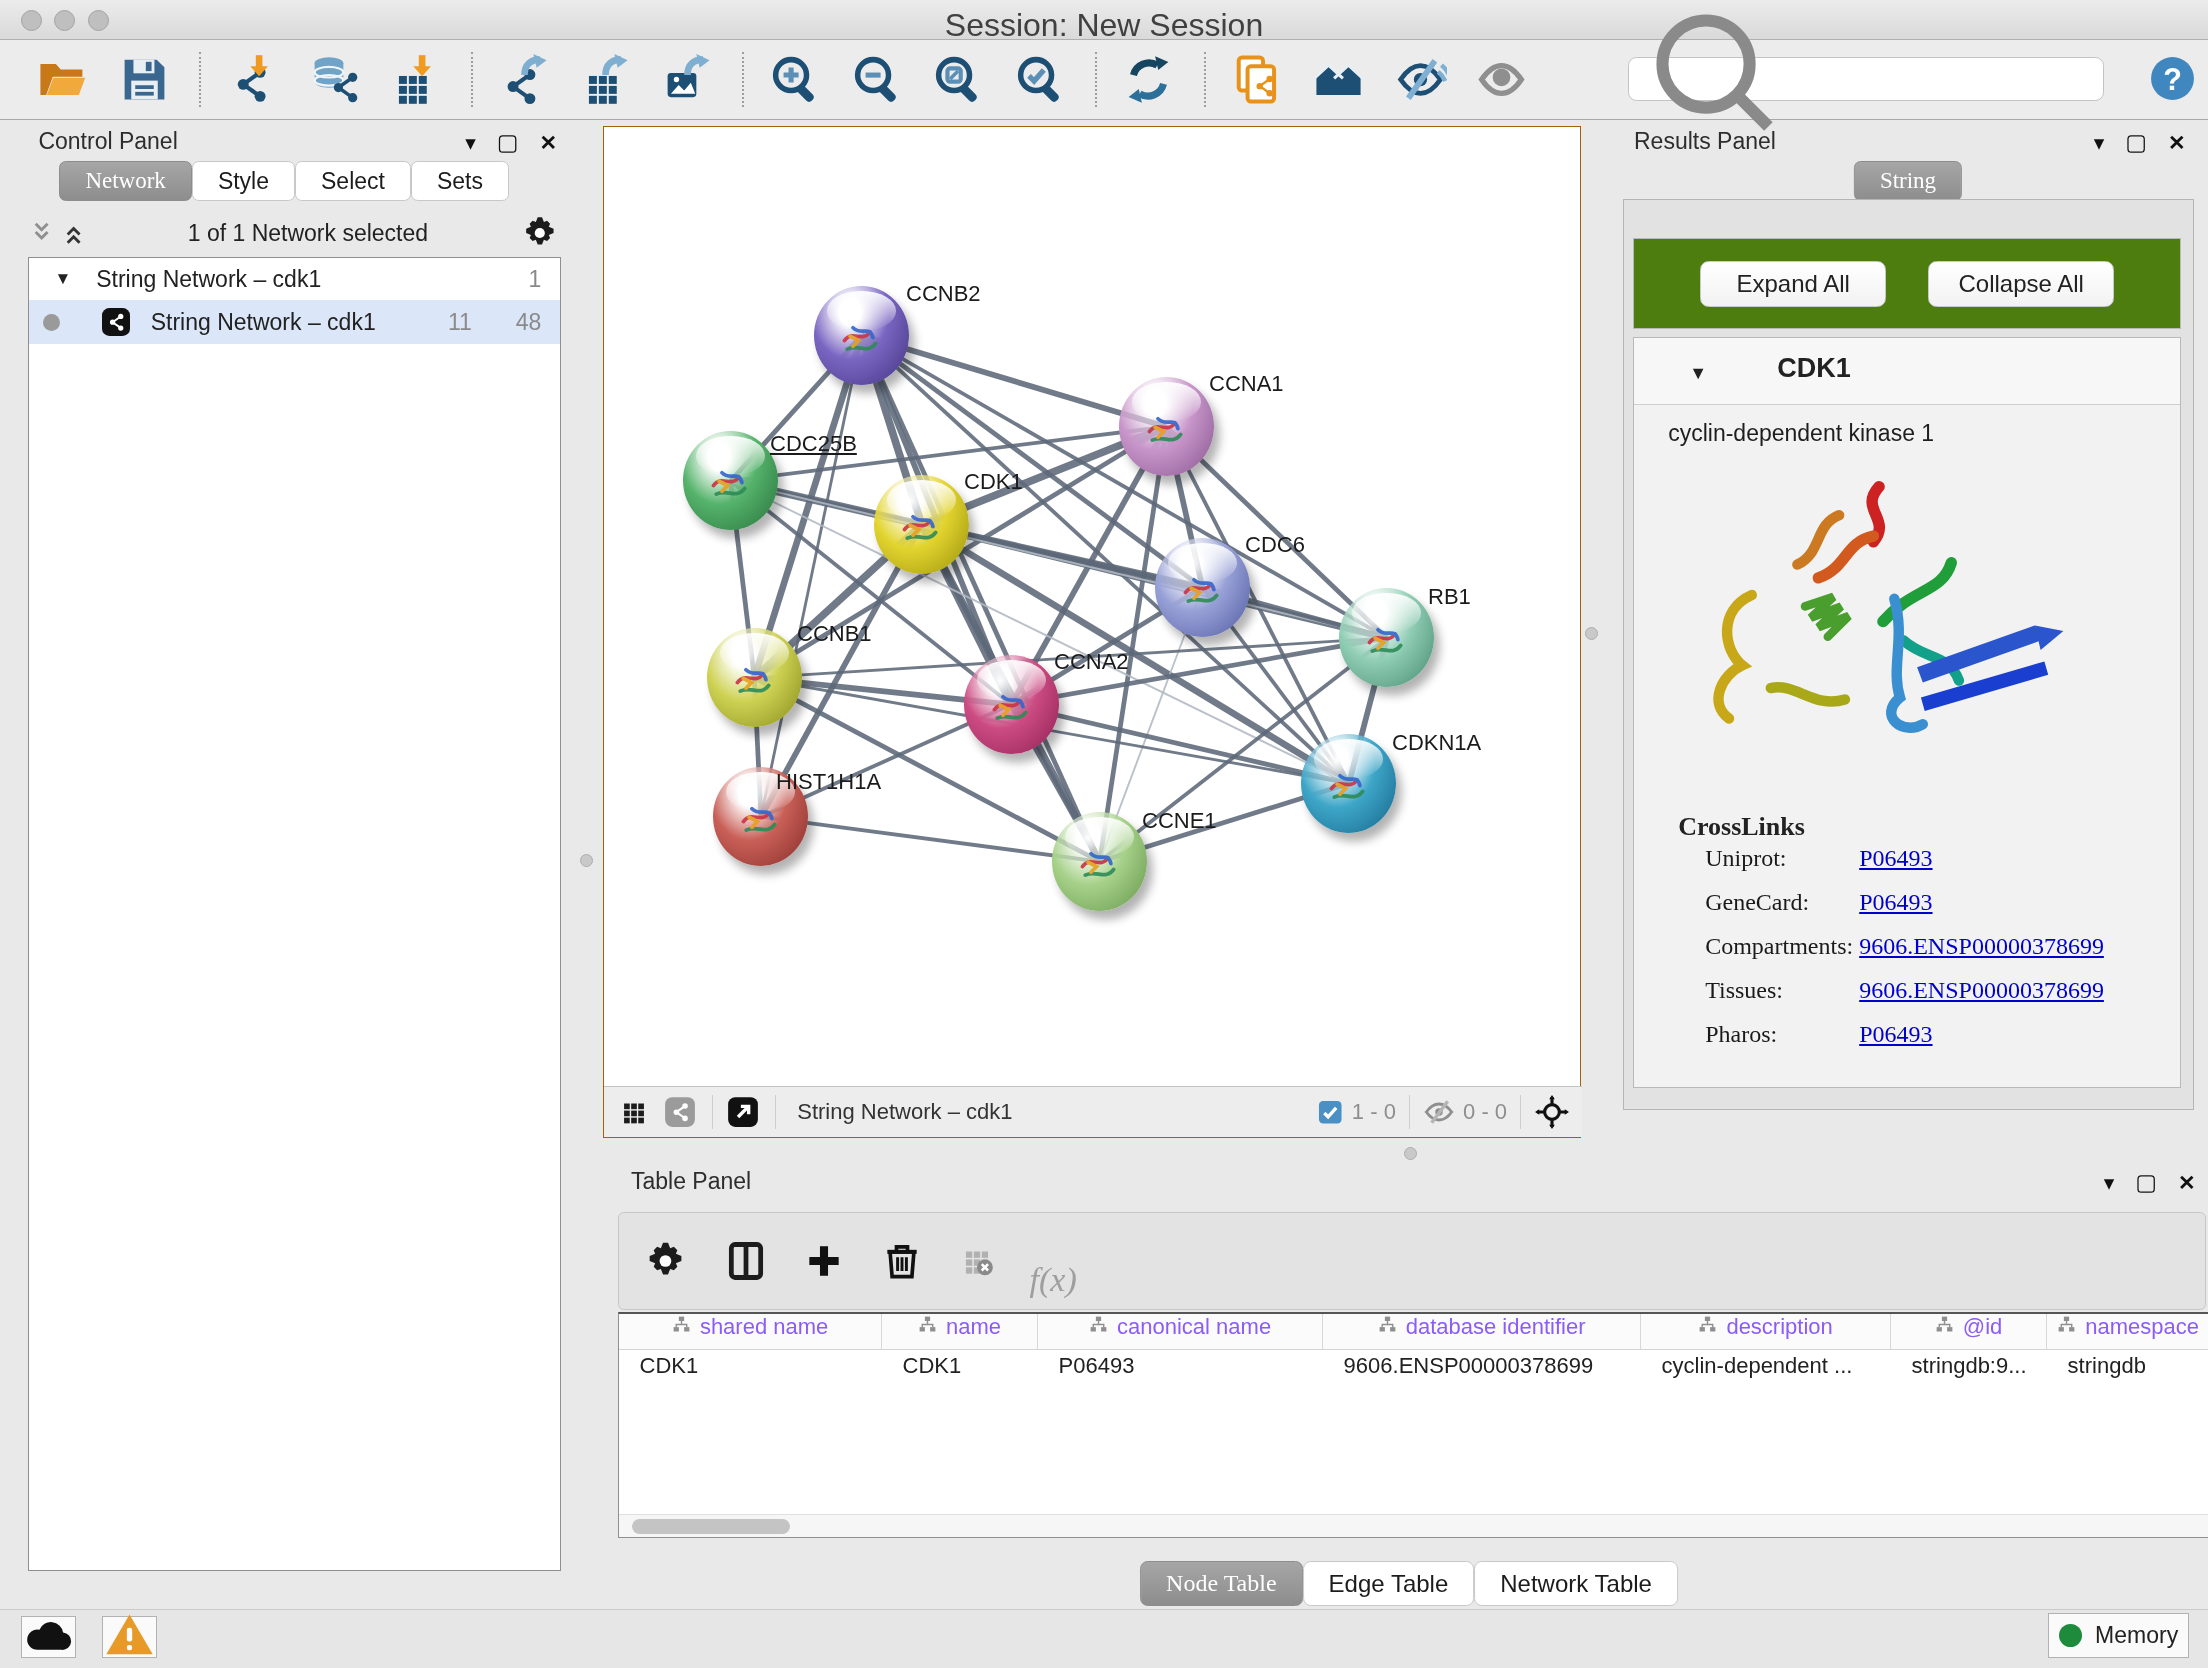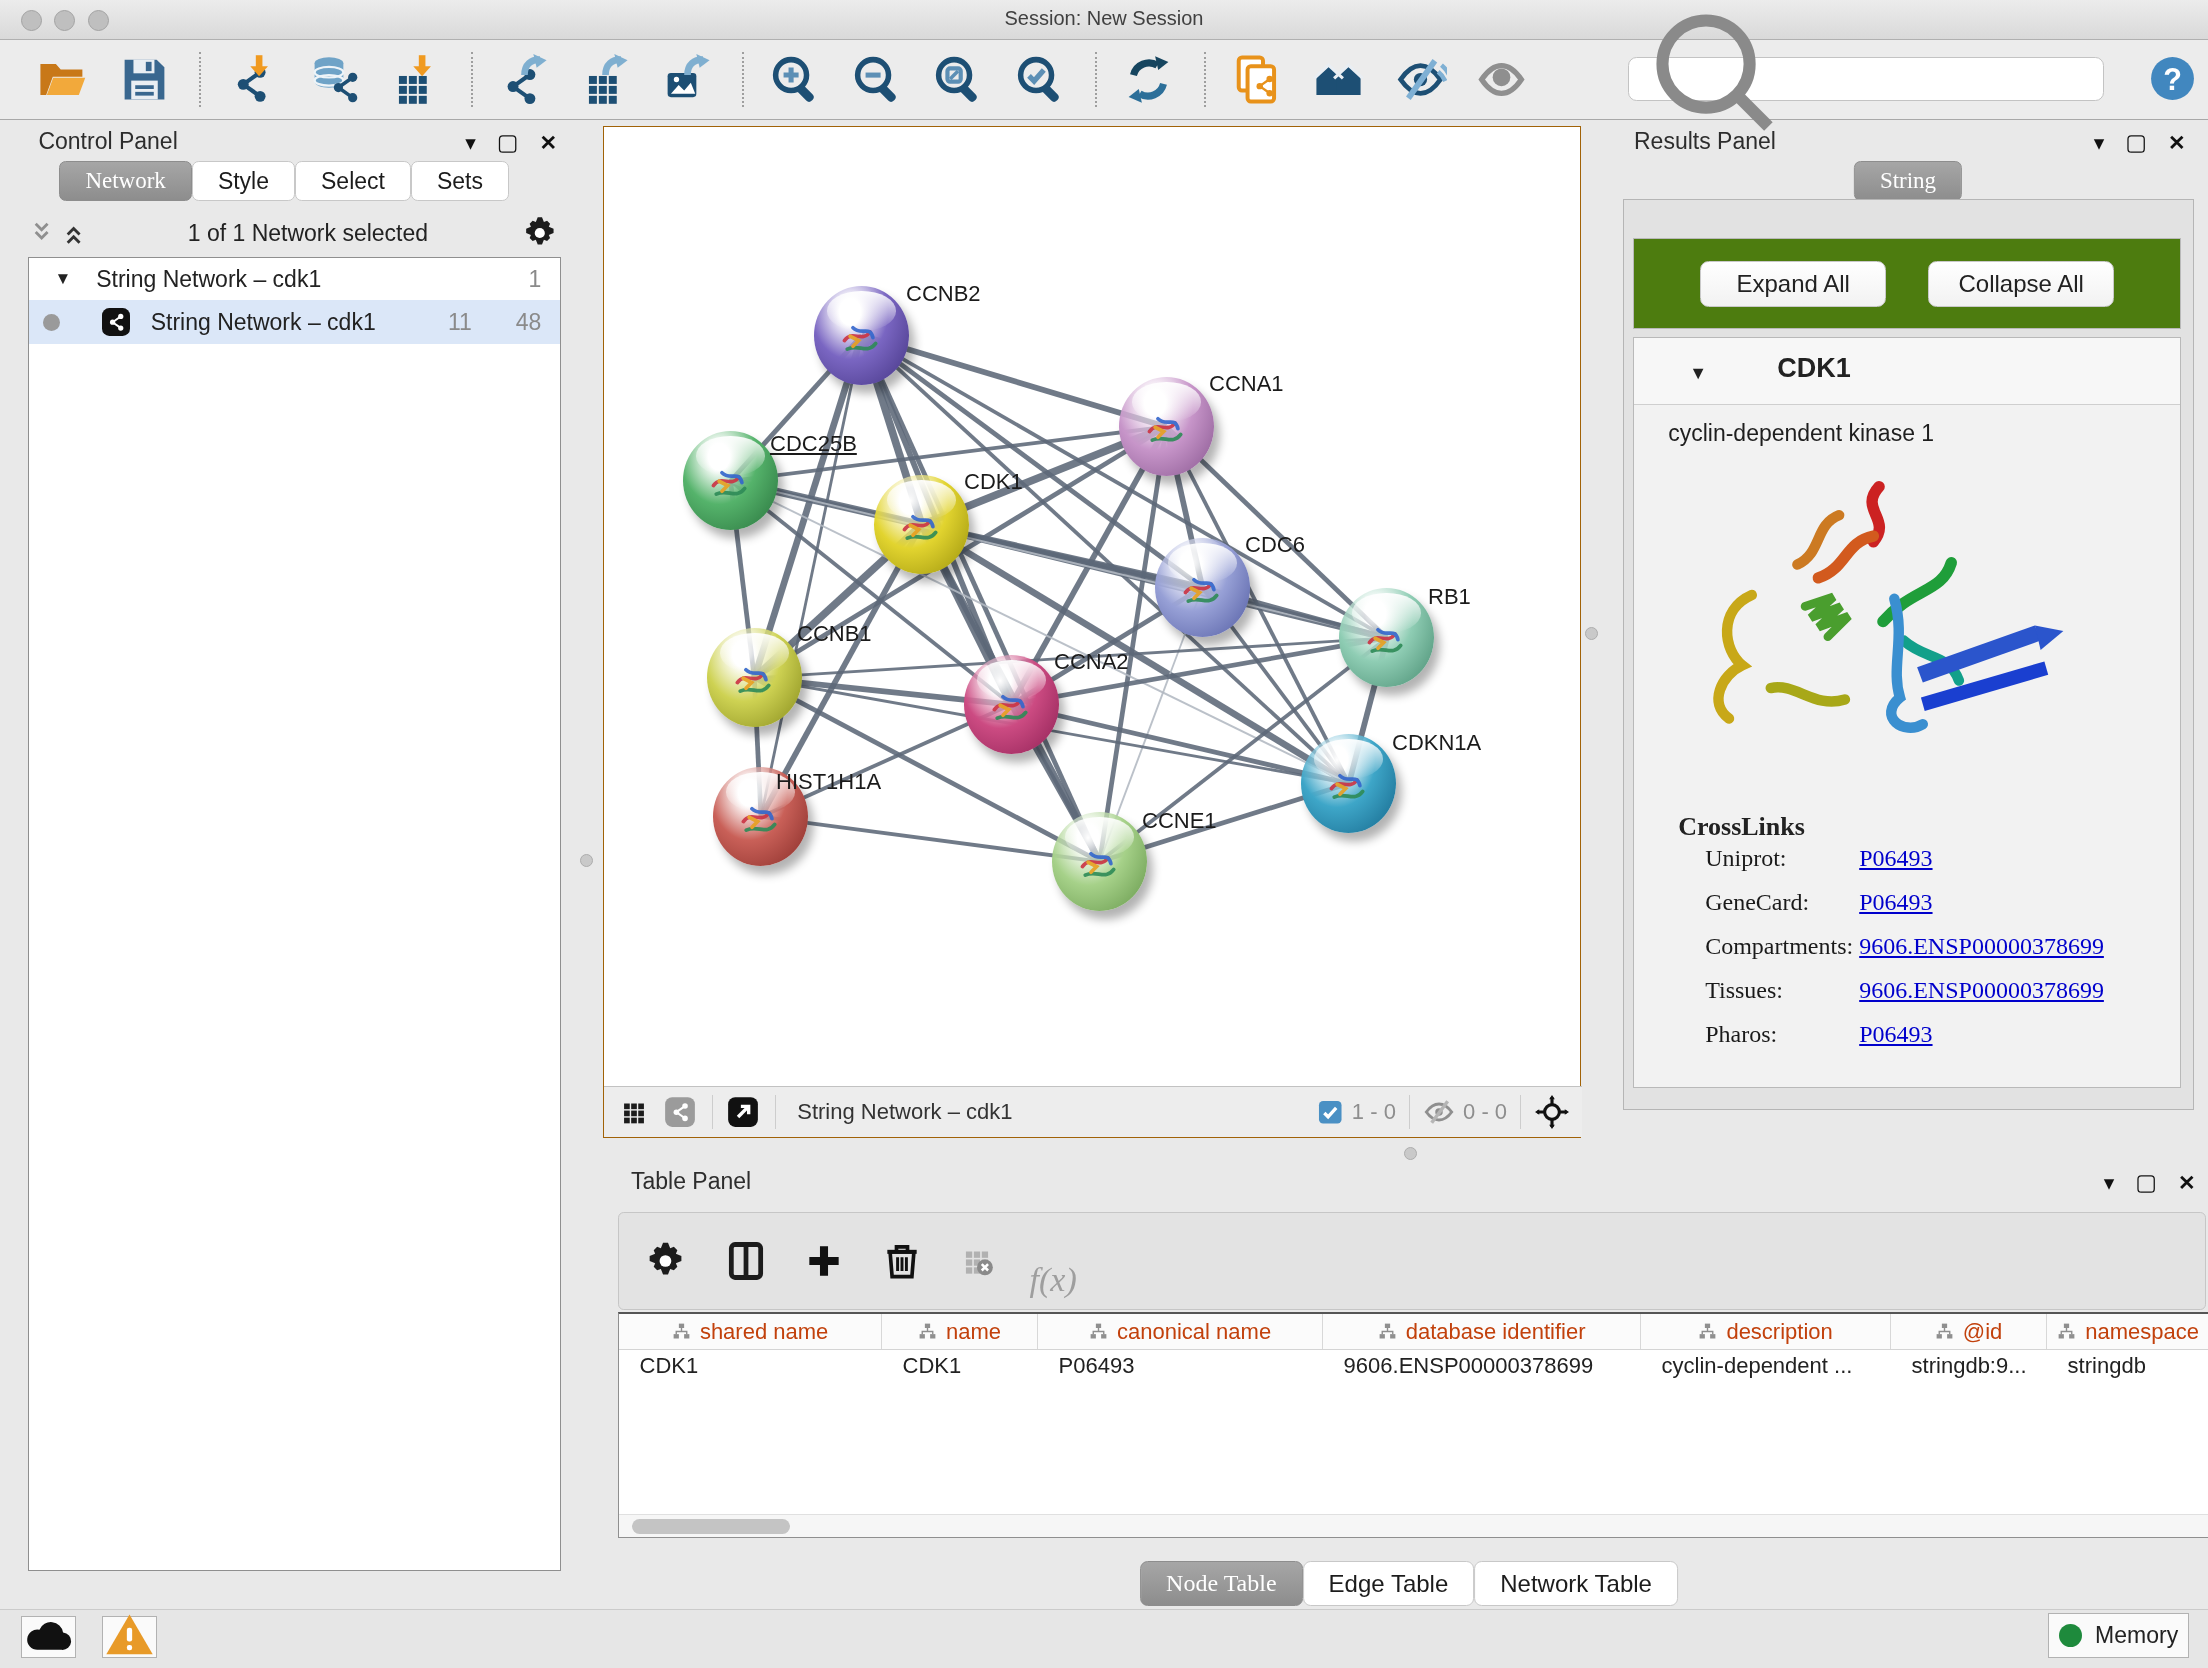--- a/index.html
+++ b/index.html
@@ -4,21 +4,21 @@
 <style>
   * { margin:0; padding:0; box-sizing:border-box; }
   html,body { width:2208px; height:1668px; overflow:hidden; }
   body { font-family:"Liberation Sans", sans-serif; background:#e9e9e9; position:relative; color:#222; }
 
   
   .titlebar { position:absolute; left:0; top:0; width:2208px; height:40px;
     background:linear-gradient(#ececec,#d9d9d9); border-bottom:1px solid #b0b0b0; }
   .traffic { position:absolute; top:9.5px; width:21px; height:21px; border-radius:50%;
     background:#bfbfbf; border:1px solid #a3a3a3; }
-  .win-title { position:absolute; top:6.7px; width:100%; text-align:center; font-size:20px; color:#404040; }
+  .win-title { position:absolute; top:6.7px; width:100%; text-align:center; font-size:32px; color:#404040; }
 
   
   .toolbar { position:absolute; left:0; top:40px; width:2208px; height:80px; background:#ececec;
     border-bottom:1.9px solid #a8a8a8; display:flex; align-items:center; padding-left:36px; }
   .tbi { width:53px; height:53px; margin-right:28.5px; display:flex; align-items:center; justify-content:center; }
   .tbi svg { width:49px; height:49px; }
   .tb-div { width:0; height:55px; border-left:2.9px dotted #9e9e9e; margin:0 25px 0 0; }
   .searchbox { position:absolute; left:1628px; top:17px; width:476px; height:44px; background:#fff;
     border:1.9px solid #c3c3c3; border-radius:8.6px; display:flex; align-items:center; padding-left:9.5px; }
   .searchbox svg { width:28.5px; height:28.5px; }
@@ -91,21 +91,21 @@
   
   #table-panel { position:absolute; left:609px; top:1166px; width:1600px; height:439px; }
   #tp-toolbar { position:absolute; left:8.6px; top:46px; width:1588px; height:98px; background:#e3e3e3;
     border:1.9px solid #c6c6c6; border-radius:5.7px; display:flex; align-items:center; padding-left:27px; gap:34px; }
   #tp-toolbar .tpi { width:44px; height:44px; }
   #tp-toolbar .tpi svg { width:44px; height:44px; }
   .fx { font-family:"Liberation Serif", serif; font-style:italic; font-size:34px; color:#9e9e9e;margin-top:37px; }
   #tp-table { position:absolute; left:8.6px; top:146px; width:1591px; height:226px; background:#fff;
     border:1.9px solid #8f8f8f; border-top:2.9px solid #555; overflow:hidden; }
   #tp-header { display:flex; height:36px; background:#fbfbfb; border-bottom:1.9px solid #d4d4d4; }
-  .th { display:flex; align-items:center; justify-content:center; gap:8px; font-size:22px; color:#c2410c;
+  .th { display:flex; justify-content:center; gap:8px; font-size:22px; color:#8b5cf6;
     border-right:1.9px solid #d8d8d8; overflow:hidden; white-space:nowrap; flex:none; }
   .th svg { width:21px; height:21px; flex:none; }
   #tp-row { display:flex; height:34px; }
   .td { font-size:22px; padding:2.9px 0 0 21px; overflow:hidden; white-space:nowrap; flex:none; }
   #tp-hscroll { position:absolute; left:0; bottom:0; width:100%; height:23px; background:#f6f6f6; border-top:1px solid #e0e0e0; }
   #tp-hthumb { position:absolute; left:13.3px; top:3.8px; width:158px; height:15px; border-radius:7.6px; background:#c4c4c4; }
   #tp-tabs { position:absolute; left:50%; transform:translateX(-50%); top:395px; display:flex; }
   #tp-tabs .tab { height:45px; border-radius:7.6px; font-size:24px; }
 
   

